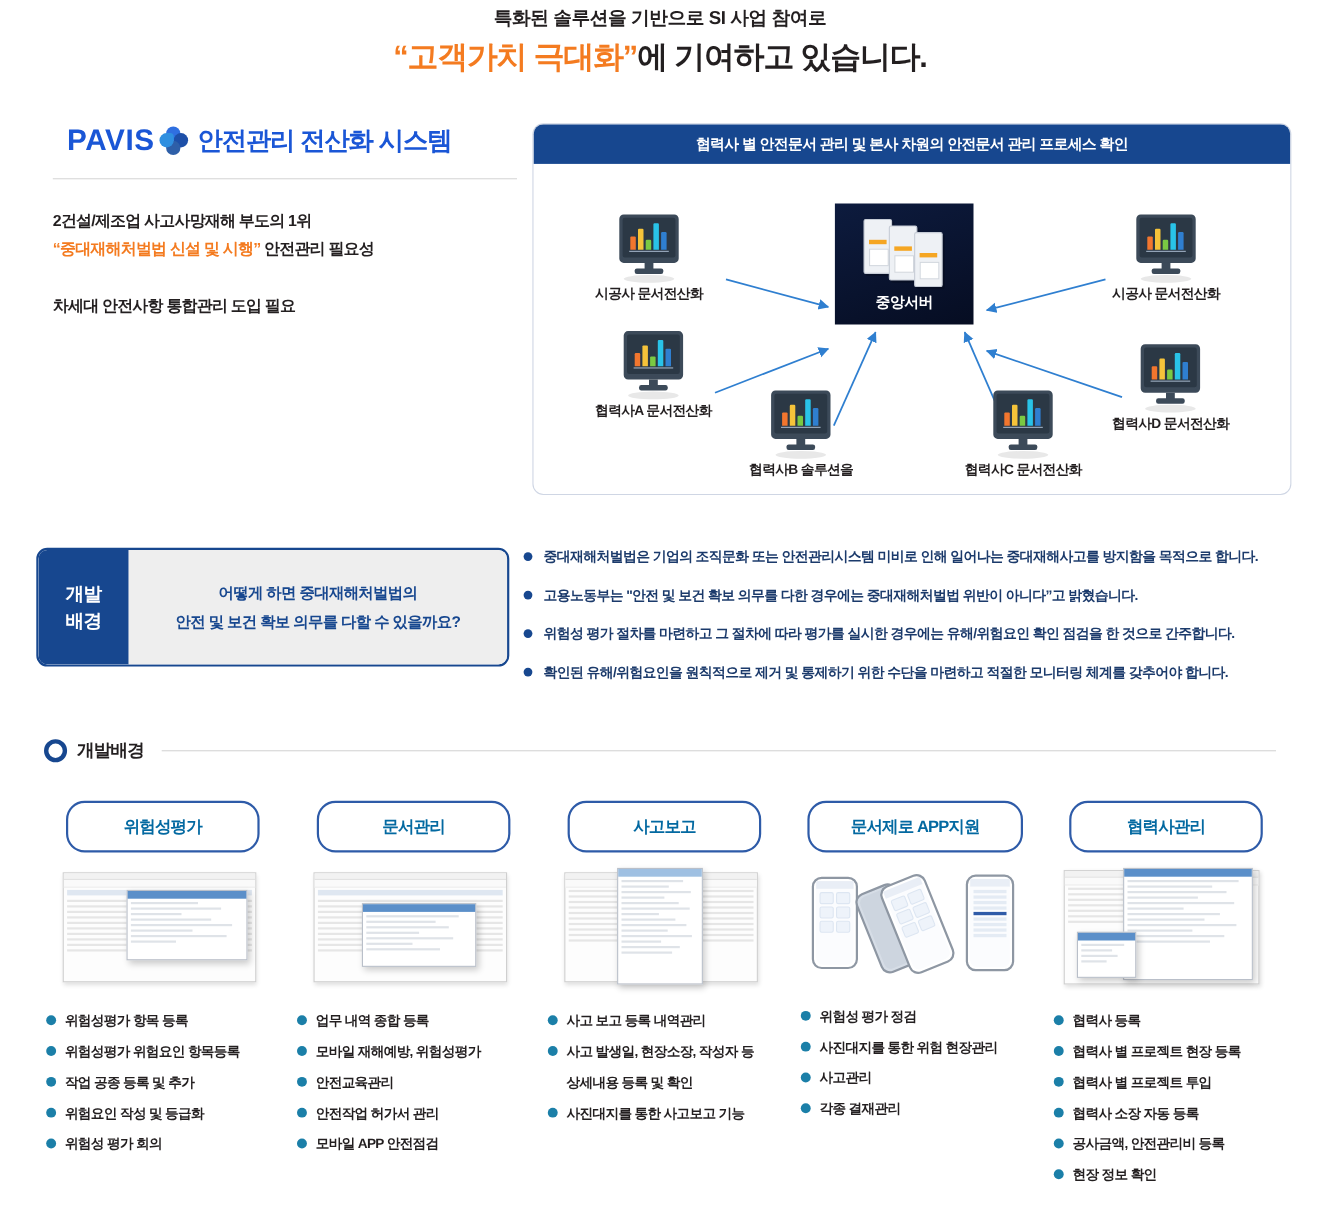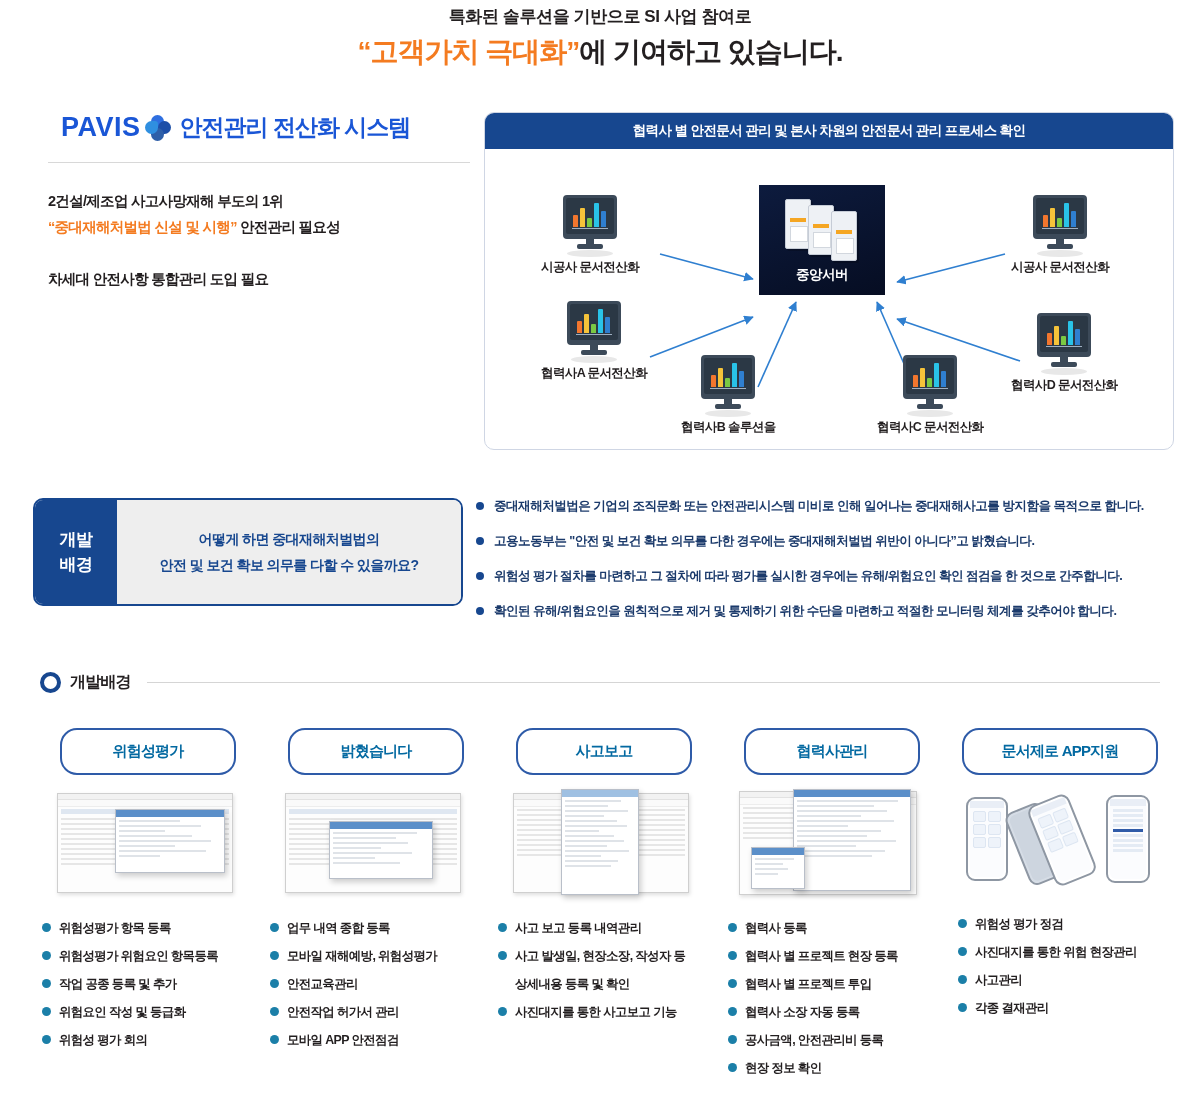--- a/index.html
+++ b/index.html
@@ -497,21 +497,21 @@
             <span class="btxt">위험요인 작성 및 등급화</span>
           </div>
         <div class="bullet">
             <span class="bdot"></span>
             <span class="btxt">위험성 평가 회의</span>
           </div>
       </div>
     </div>
 
     <div class="card">
-      <div class="card-pill">밝혔습니다</div>
+      <div class="card-pill">문서관리</div>
       <div class="shot">
         <div class="win" style="left:4px;top:6px;width:176px;height:100px;">
           <div class="tbar"></div>
             <div class="ribbon"></div>
           <div class="grid-head" style="margin:2px 3px;"></div>
           <div class="rows">
               <i></i>
               <i></i>
               <i></i>
               <i></i>
@@ -612,20 +612,89 @@
             <span class="bdot" style="background:transparent"></span>
             <span class="btxt">상세내용 등록 및 확인</span>
           </div>
         <div class="bullet">
             <span class="bdot"></span>
             <span class="btxt">사진대지를 통한 사고보고 기능</span>
           </div>
       </div>
     </div>
 
+    <div class="card wide">
+      <div class="card-pill">문서제로 APP지원</div>
+      <div class="phones">
+        <div class="phone" style="left:6px;top:14px;width:42px;height:84px;">
+          <div class="pscreen">
+            <div class="ph-head"></div>
+            <div class="tiles">
+                <span></span>
+                <span></span>
+                <span></span>
+                <span></span>
+                <span></span>
+                <span></span>
+              </div>
+          </div>
+        </div>
+        <div class="phone back tilted" style="left:56px;top:22px;width:40px;height:78px;">
+          <div class="pscreen" style="background:#cdd5df"></div>
+        </div>
+        <div class="phone tilted" style="left:80px;top:14px;width:44px;height:86px;">
+          <div class="pscreen">
+            <div class="ph-head"></div>
+            <div class="tiles">
+                <span></span>
+                <span></span>
+                <span></span>
+                <span></span>
+                <span></span>
+                <span></span>
+              </div>
+          </div>
+        </div>
+        <div class="phone" style="left:146px;top:12px;width:44px;height:88px;">
+          <div class="pscreen">
+            <div class="ph-head"></div>
+            <div class="cal">
+                <i></i>
+                <i></i>
+                <i></i>
+                <i></i>
+                <i class="acc"></i>
+                <i></i>
+                <i></i>
+                <i></i>
+                <i></i>
+              </div>
+          </div>
+        </div>
+      </div>
+      <div class="bullets">
+        <div class="bullet">
+            <span class="bdot"></span>
+            <span class="btxt">위험성 평가 정검</span>
+          </div>
+        <div class="bullet">
+            <span class="bdot"></span>
+            <span class="btxt">사진대지를 통한 위험 현장관리</span>
+          </div>
+        <div class="bullet">
+            <span class="bdot"></span>
+            <span class="btxt">사고관리</span>
+          </div>
+        <div class="bullet">
+            <span class="bdot"></span>
+            <span class="btxt">각종 결재관리</span>
+          </div>
+      </div>
+    </div>
+
     <div class="card">
       <div class="card-pill">협력사관리</div>
       <div class="shot">
         <div class="win" style="left:2px;top:4px;width:178px;height:104px;">
           <div class="tbar"></div>
             <div class="ribbon"></div>
           <div class="rows">
               <i style="width:30%"></i>
               <i style="width:30%"></i>
               <i style="width:30%"></i>
@@ -683,83 +752,14 @@
             <span class="bdot"></span>
             <span class="btxt">공사금액, 안전관리비 등록</span>
           </div>
         <div class="bullet">
             <span class="bdot"></span>
             <span class="btxt">현장 정보 확인</span>
           </div>
       </div>
     </div>
 
-    <div class="card wide">
-      <div class="card-pill">문서제로 APP지원</div>
-      <div class="phones">
-        <div class="phone" style="left:6px;top:14px;width:42px;height:84px;">
-          <div class="pscreen">
-            <div class="ph-head"></div>
-            <div class="tiles">
-                <span></span>
-                <span></span>
-                <span></span>
-                <span></span>
-                <span></span>
-                <span></span>
-              </div>
-          </div>
-        </div>
-        <div class="phone back tilted" style="left:56px;top:22px;width:40px;height:78px;">
-          <div class="pscreen" style="background:#cdd5df"></div>
-        </div>
-        <div class="phone tilted" style="left:80px;top:14px;width:44px;height:86px;">
-          <div class="pscreen">
-            <div class="ph-head"></div>
-            <div class="tiles">
-                <span></span>
-                <span></span>
-                <span></span>
-                <span></span>
-                <span></span>
-                <span></span>
-              </div>
-          </div>
-        </div>
-        <div class="phone" style="left:146px;top:12px;width:44px;height:88px;">
-          <div class="pscreen">
-            <div class="ph-head"></div>
-            <div class="cal">
-                <i></i>
-                <i></i>
-                <i></i>
-                <i></i>
-                <i class="acc"></i>
-                <i></i>
-                <i></i>
-                <i></i>
-                <i></i>
-              </div>
-          </div>
-        </div>
-      </div>
-      <div class="bullets">
-        <div class="bullet">
-            <span class="bdot"></span>
-            <span class="btxt">위험성 평가 정검</span>
-          </div>
-        <div class="bullet">
-            <span class="bdot"></span>
-            <span class="btxt">사진대지를 통한 위험 현장관리</span>
-          </div>
-        <div class="bullet">
-            <span class="bdot"></span>
-            <span class="btxt">사고관리</span>
-          </div>
-        <div class="bullet">
-            <span class="bdot"></span>
-            <span class="btxt">각종 결재관리</span>
-          </div>
-      </div>
-    </div>
-
   </div>
 </div>
 
 </body></html>

